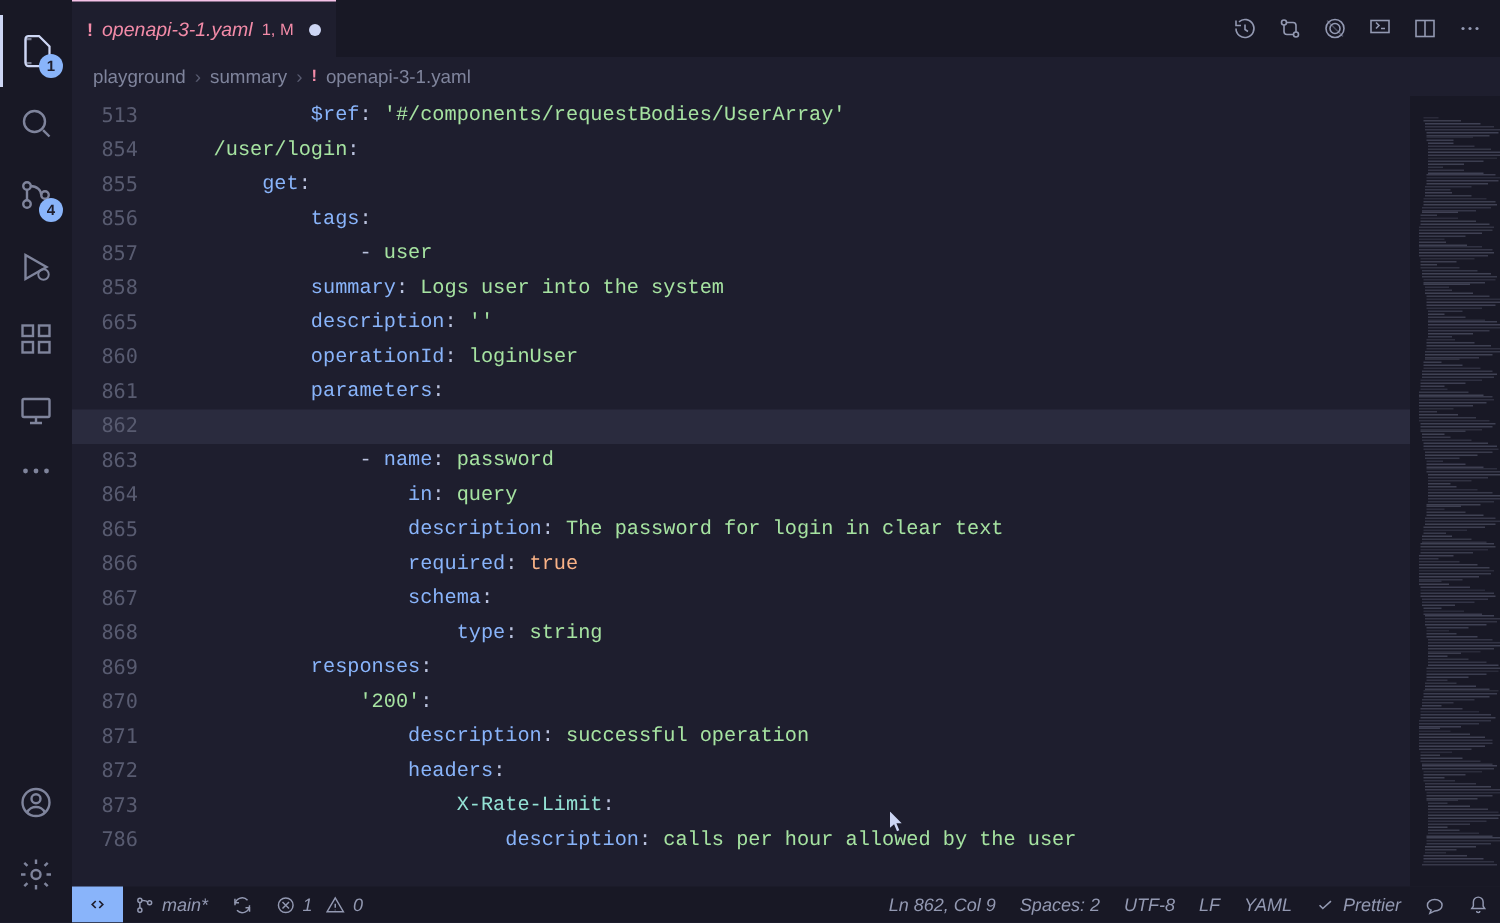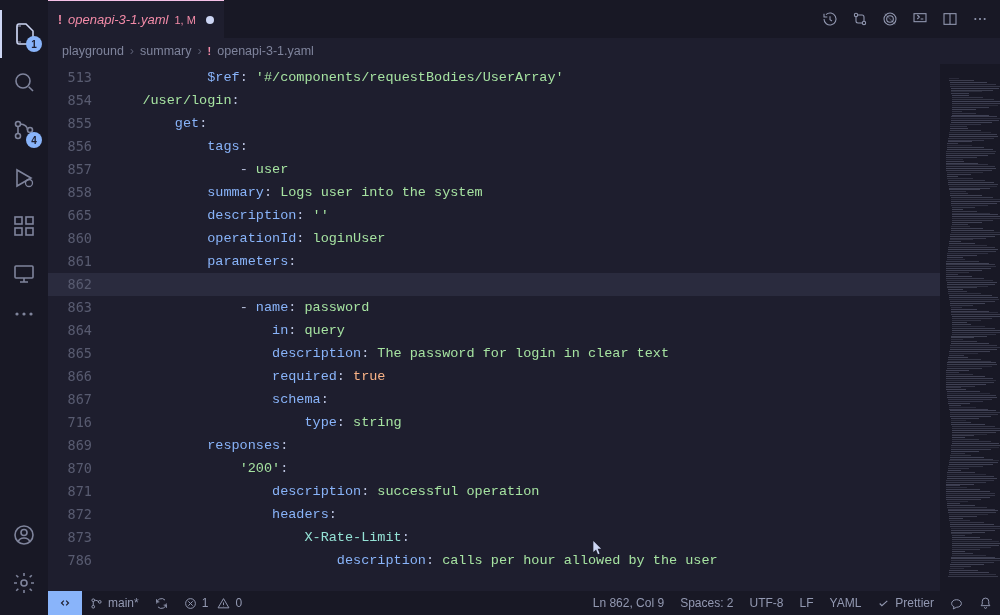--- a/index.html
+++ b/index.html
@@ -69,21 +69,21 @@
     .p { color: #94e2d5; }
     .b { color: #fab387; }
     .d { color: #bac2de; }
     .minimap {
       width: 60px; background: #181825; display: flex; flex-direction: column;
       padding: 14px 6px; gap: 1px;
     }
     .mm-line { height: 1px; background: #45475a; }
     .status-bar {
       height: 24px; background: #181825; display: flex; align-items: center;
-      font-size: 12px; color: #9399b2;
+      font-size: 12px; color: #9399b2; font-style: italic;
     }
     .status-remote {
       width: 34px; height: 24px; background: #89b4fa; color: #1e1e2e;
       display: flex; align-items: center; justify-content: center;
     }
     .status-remote svg { width: 14px; height: 14px; }
     .status-item {
       padding: 0 8px; display: flex; align-items: center; gap: 5px; cursor: pointer; height: 24px;
     }
     .status-item svg { width: 13px; height: 13px; }
@@ -234,21 +234,21 @@
           <div>858</div>
           <div>665</div>
           <div>860</div>
           <div>861</div>
           <div>862</div>
           <div>863</div>
           <div>864</div>
           <div>865</div>
           <div>866</div>
           <div>867</div>
-          <div>716</div>
+          <div>868</div>
           <div>869</div>
           <div>870</div>
           <div>871</div>
           <div>872</div>
           <div>873</div>
           <div>786</div>
         </div>
       <div class="code" id="code"><div class="line">            <span class="k">$ref</span><span class="d">: </span><span class="s">'#/components/requestBodies/UserArray'</span></div><div class="line">    <span class="s">/user/login</span><span class="d">:</span></div><div class="line">        <span class="k">get</span><span class="d">:</span></div><div class="line">            <span class="k">tags</span><span class="d">:</span></div><div class="line">                <span class="d">- </span><span class="s">user</span></div><div class="line">            <span class="k">summary</span><span class="d">: </span><span class="s">Logs user into the system</span></div><div class="line">            <span class="k">description</span><span class="d">: </span><span class="s">''</span></div><div class="line">            <span class="k">operationId</span><span class="d">: </span><span class="s">loginUser</span></div><div class="line">            <span class="k">parameters</span><span class="d">:</span></div><div class="hl" style="top: 209px;"></div><div class="line"></div><div class="line">                <span class="d">- </span><span class="k">name</span><span class="d">: </span><span class="s">password</span></div><div class="line">                    <span class="k">in</span><span class="d">: </span><span class="s">query</span></div><div class="line">                    <span class="k">description</span><span class="d">: </span><span class="s">The password for login in clear text</span></div><div class="line">                    <span class="k">required</span><span class="d">: </span><span class="b">true</span></div><div class="line">                    <span class="k">schema</span><span class="d">:</span></div><div class="line">                        <span class="k">type</span><span class="d">: </span><span class="s">string</span></div><div class="line">            <span class="k">responses</span><span class="d">:</span></div><div class="line">                <span class="s">'200'</span><span class="d">:</span></div><div class="line">                    <span class="k">description</span><span class="d">: </span><span class="s">successful operation</span></div><div class="line">                    <span class="k">headers</span><span class="d">:</span></div><div class="line">                        <span class="p">X-Rate-Limit</span><span class="d">:</span></div><div class="line">                            <span class="k">description</span><span class="d">: </span><span class="s">calls per hour allowed by the user</span></div></div>
     </div>
     <div class="minimap" id="minimap">

